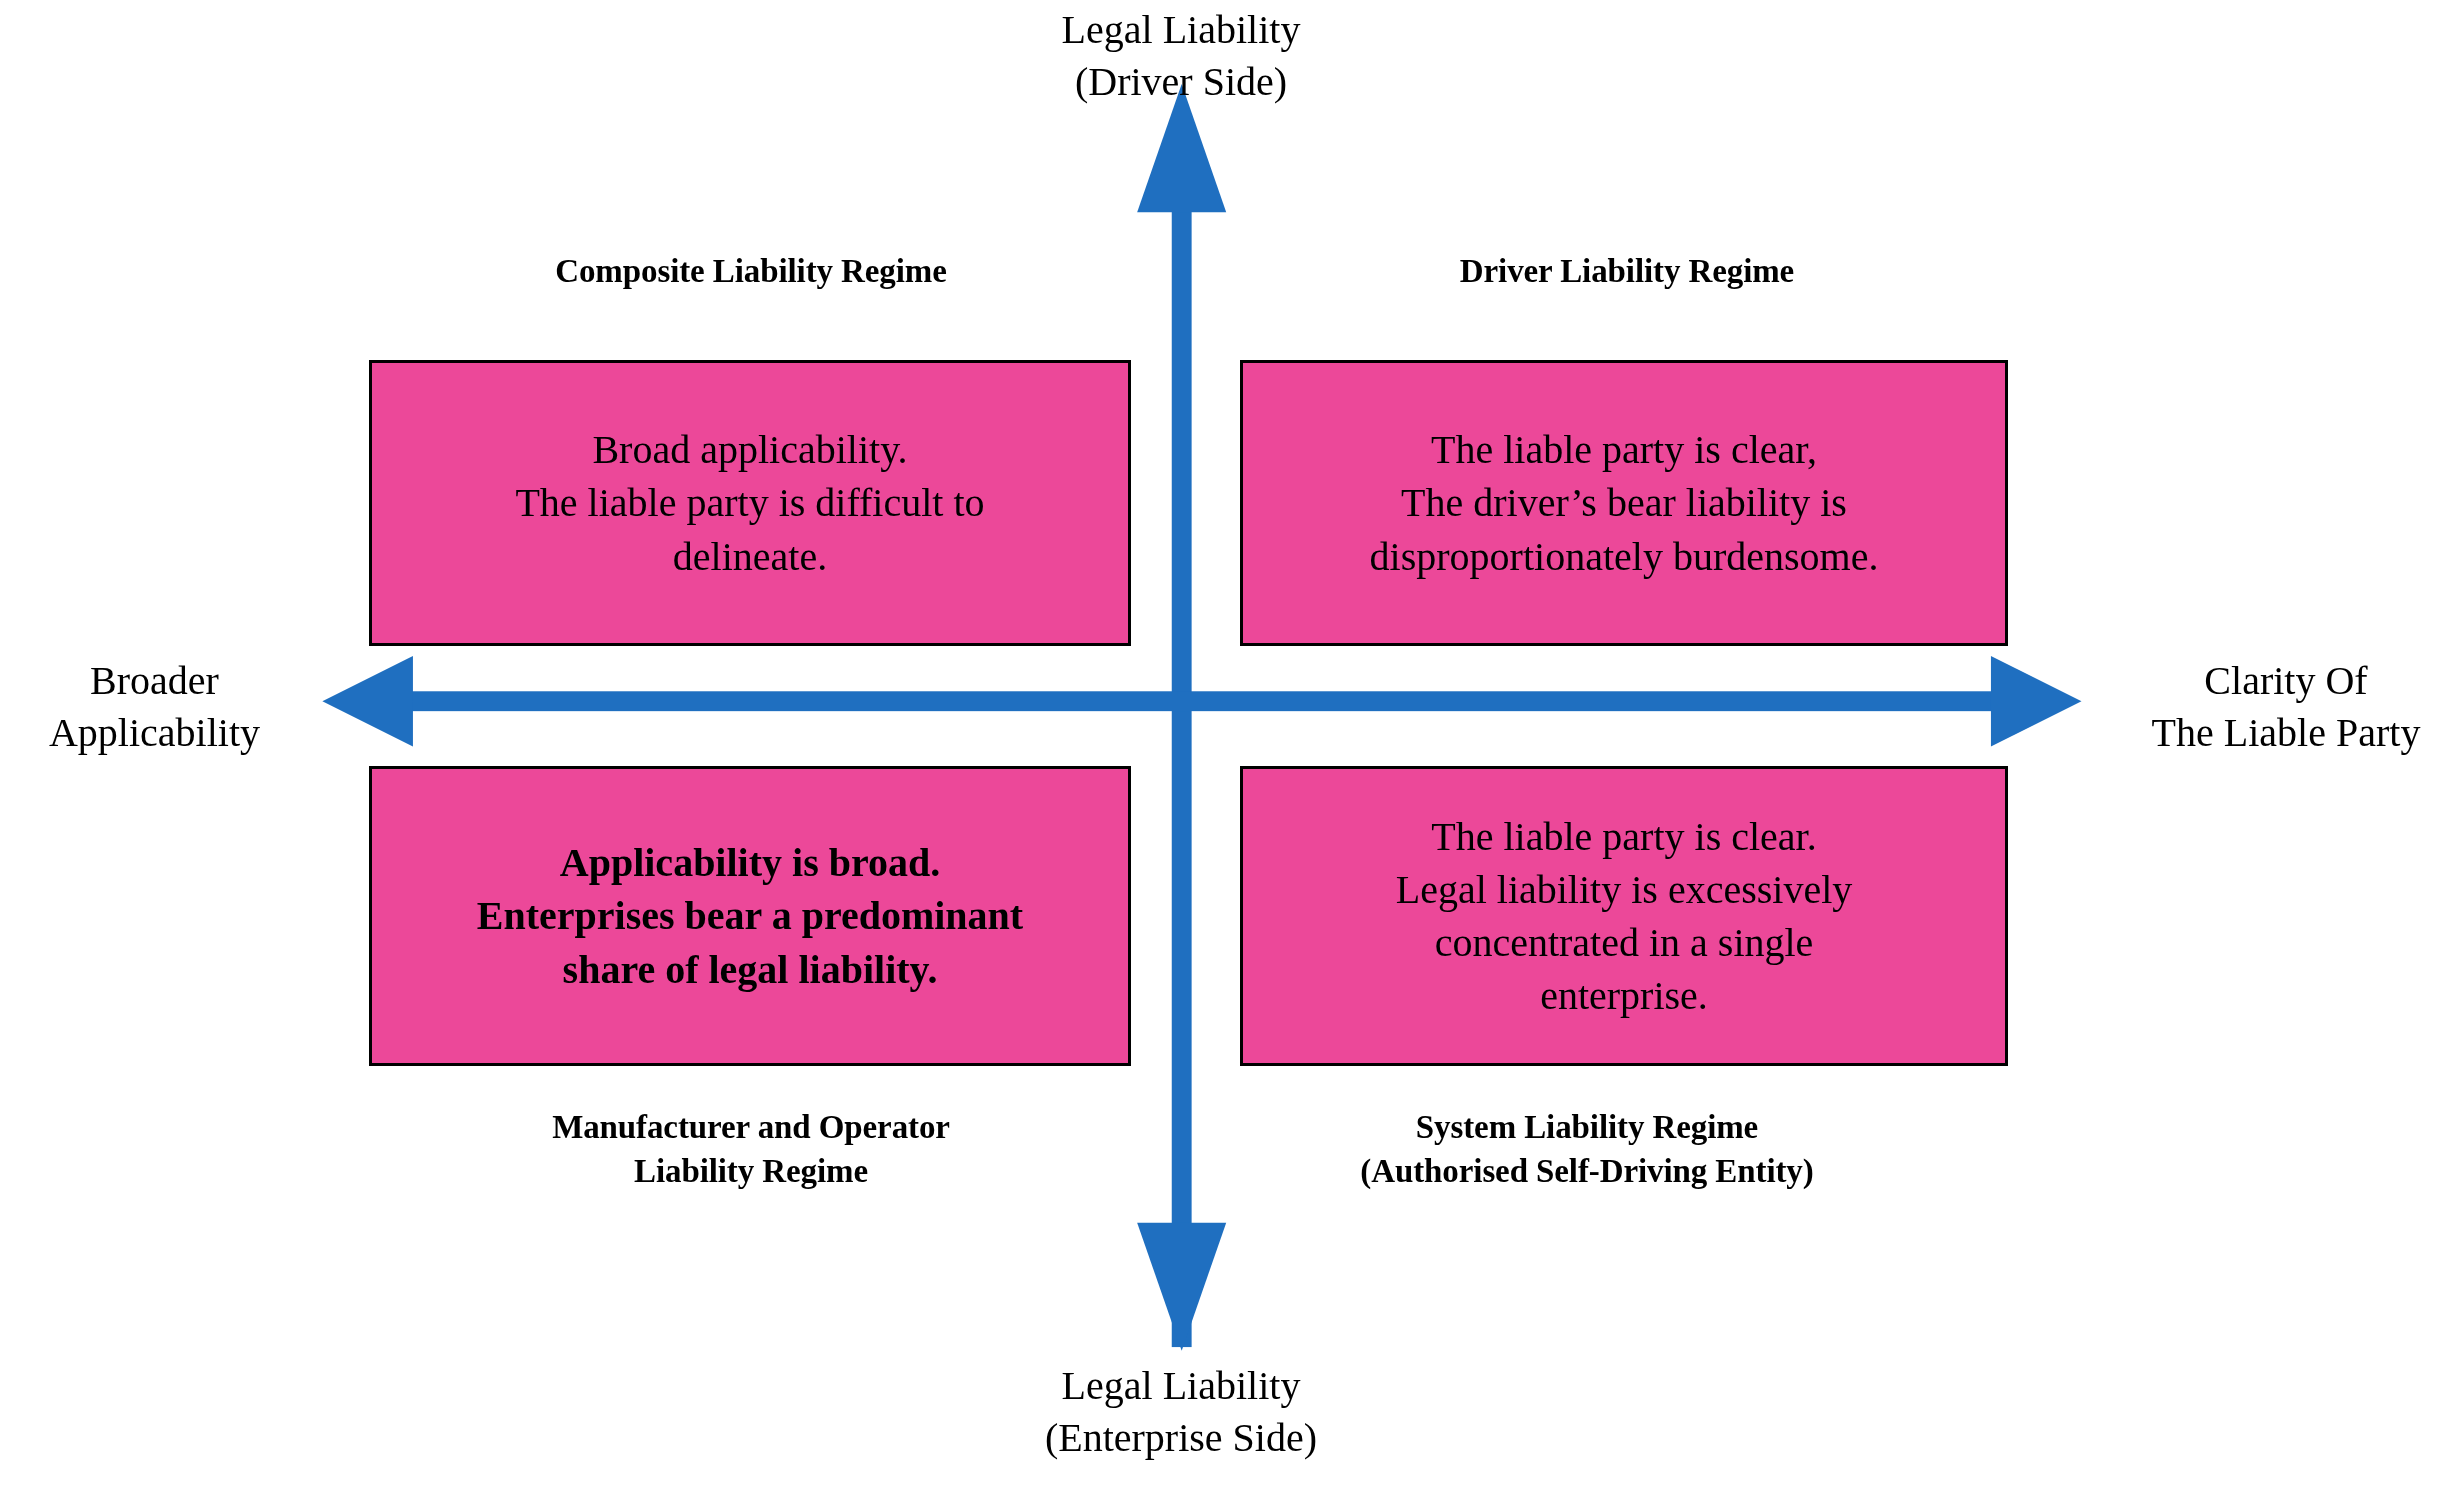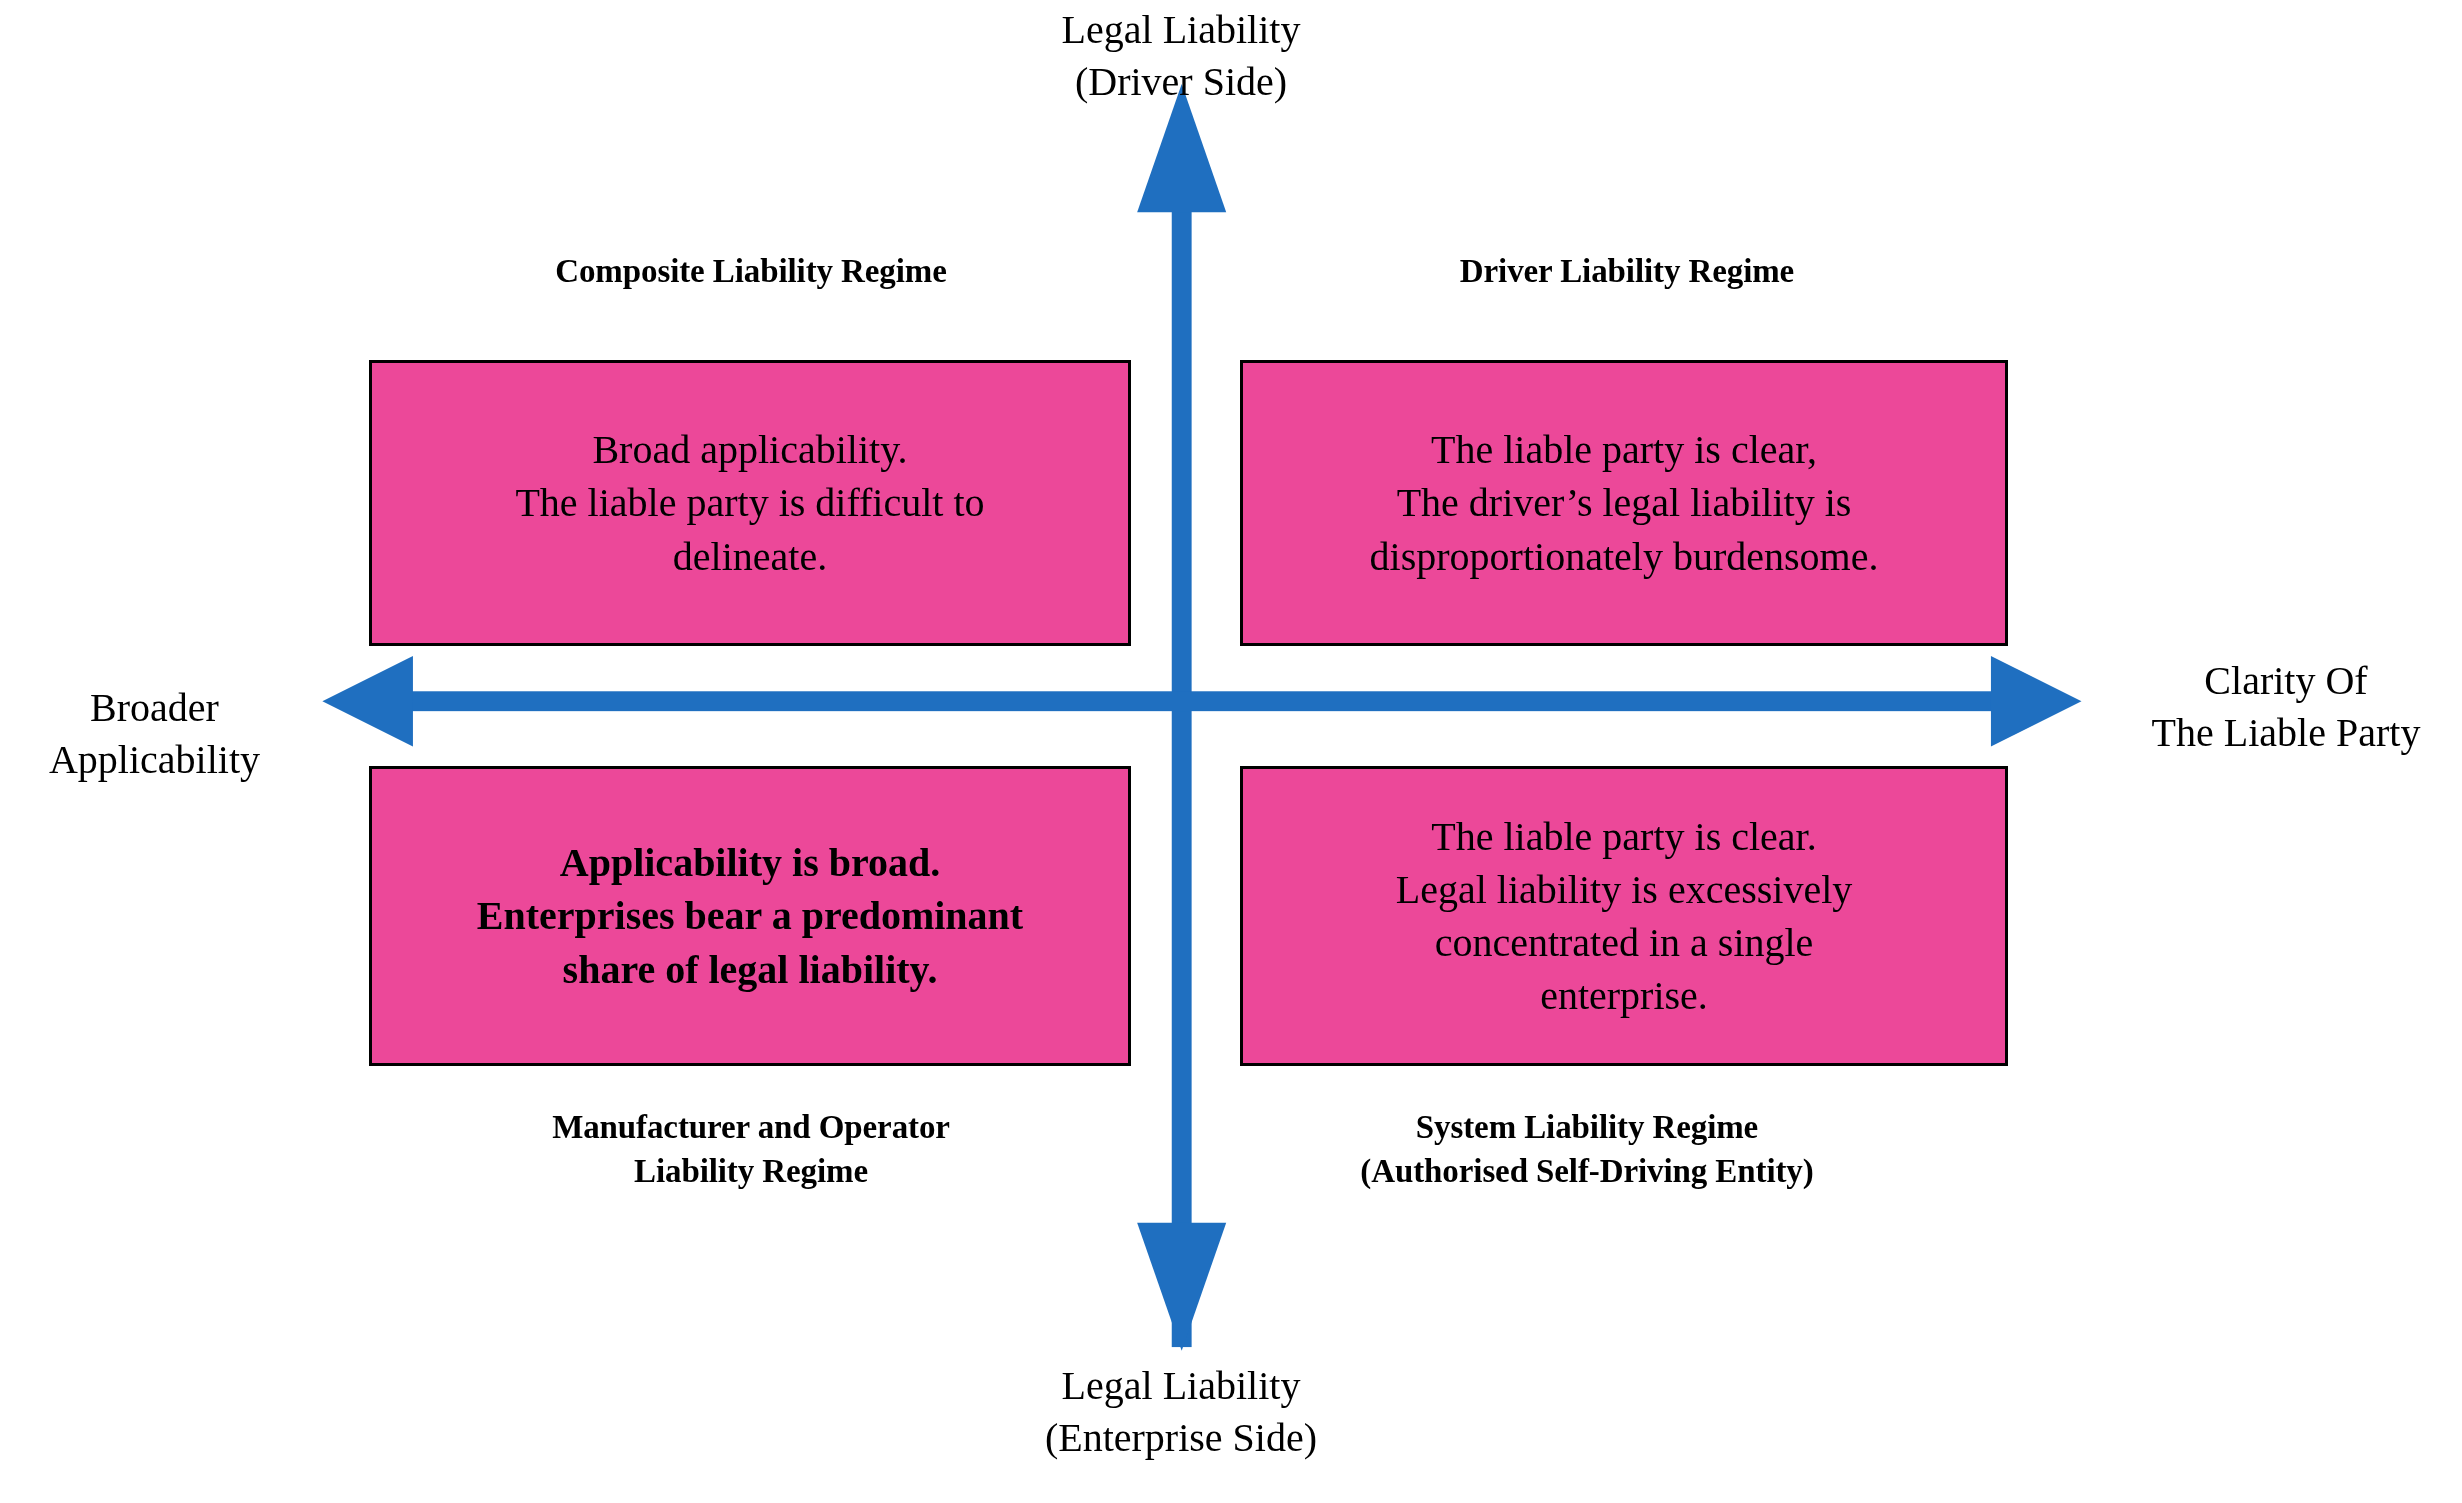--- a/index.html
+++ b/index.html
@@ -46,21 +46,20 @@
   #axis-label-bottom {
     left: 872px;
     top: 1360px;
     width: 618px;
   }
   #axis-label-left {
     left: 0px;
     top: 655px;
     width: 309px;
     text-align: center;
-    margin-top: 27px;
   }
   #axis-label-right {
     left: 2113px;
     top: 655px;
     width: 346px;
     text-align: center;
   }
 
   
   .quadrant-title {
@@ -148,21 +147,21 @@
   <div class="quadrant-box" id="box-top-left">
     <div class="box-text">Broad applicability.
 The liable party is difficult to
 delineate.</div>
   </div>
 
   <div class="quadrant-title" id="title-top-right">Driver Liability Regime</div>
 
   <div class="quadrant-box" id="box-top-right">
     <div class="box-text">The liable party is clear,
-The driver’s legal liability is
+The driver’s bear liability is
 disproportionately burdensome.</div>
   </div>
 
   <div class="quadrant-box" id="box-bottom-left">
     <div class="box-text">Applicability is broad.
 Enterprises bear a predominant
 share of legal liability.</div>
   </div>
 
   <div class="quadrant-title" id="title-bottom-left">Manufacturer and Operator

